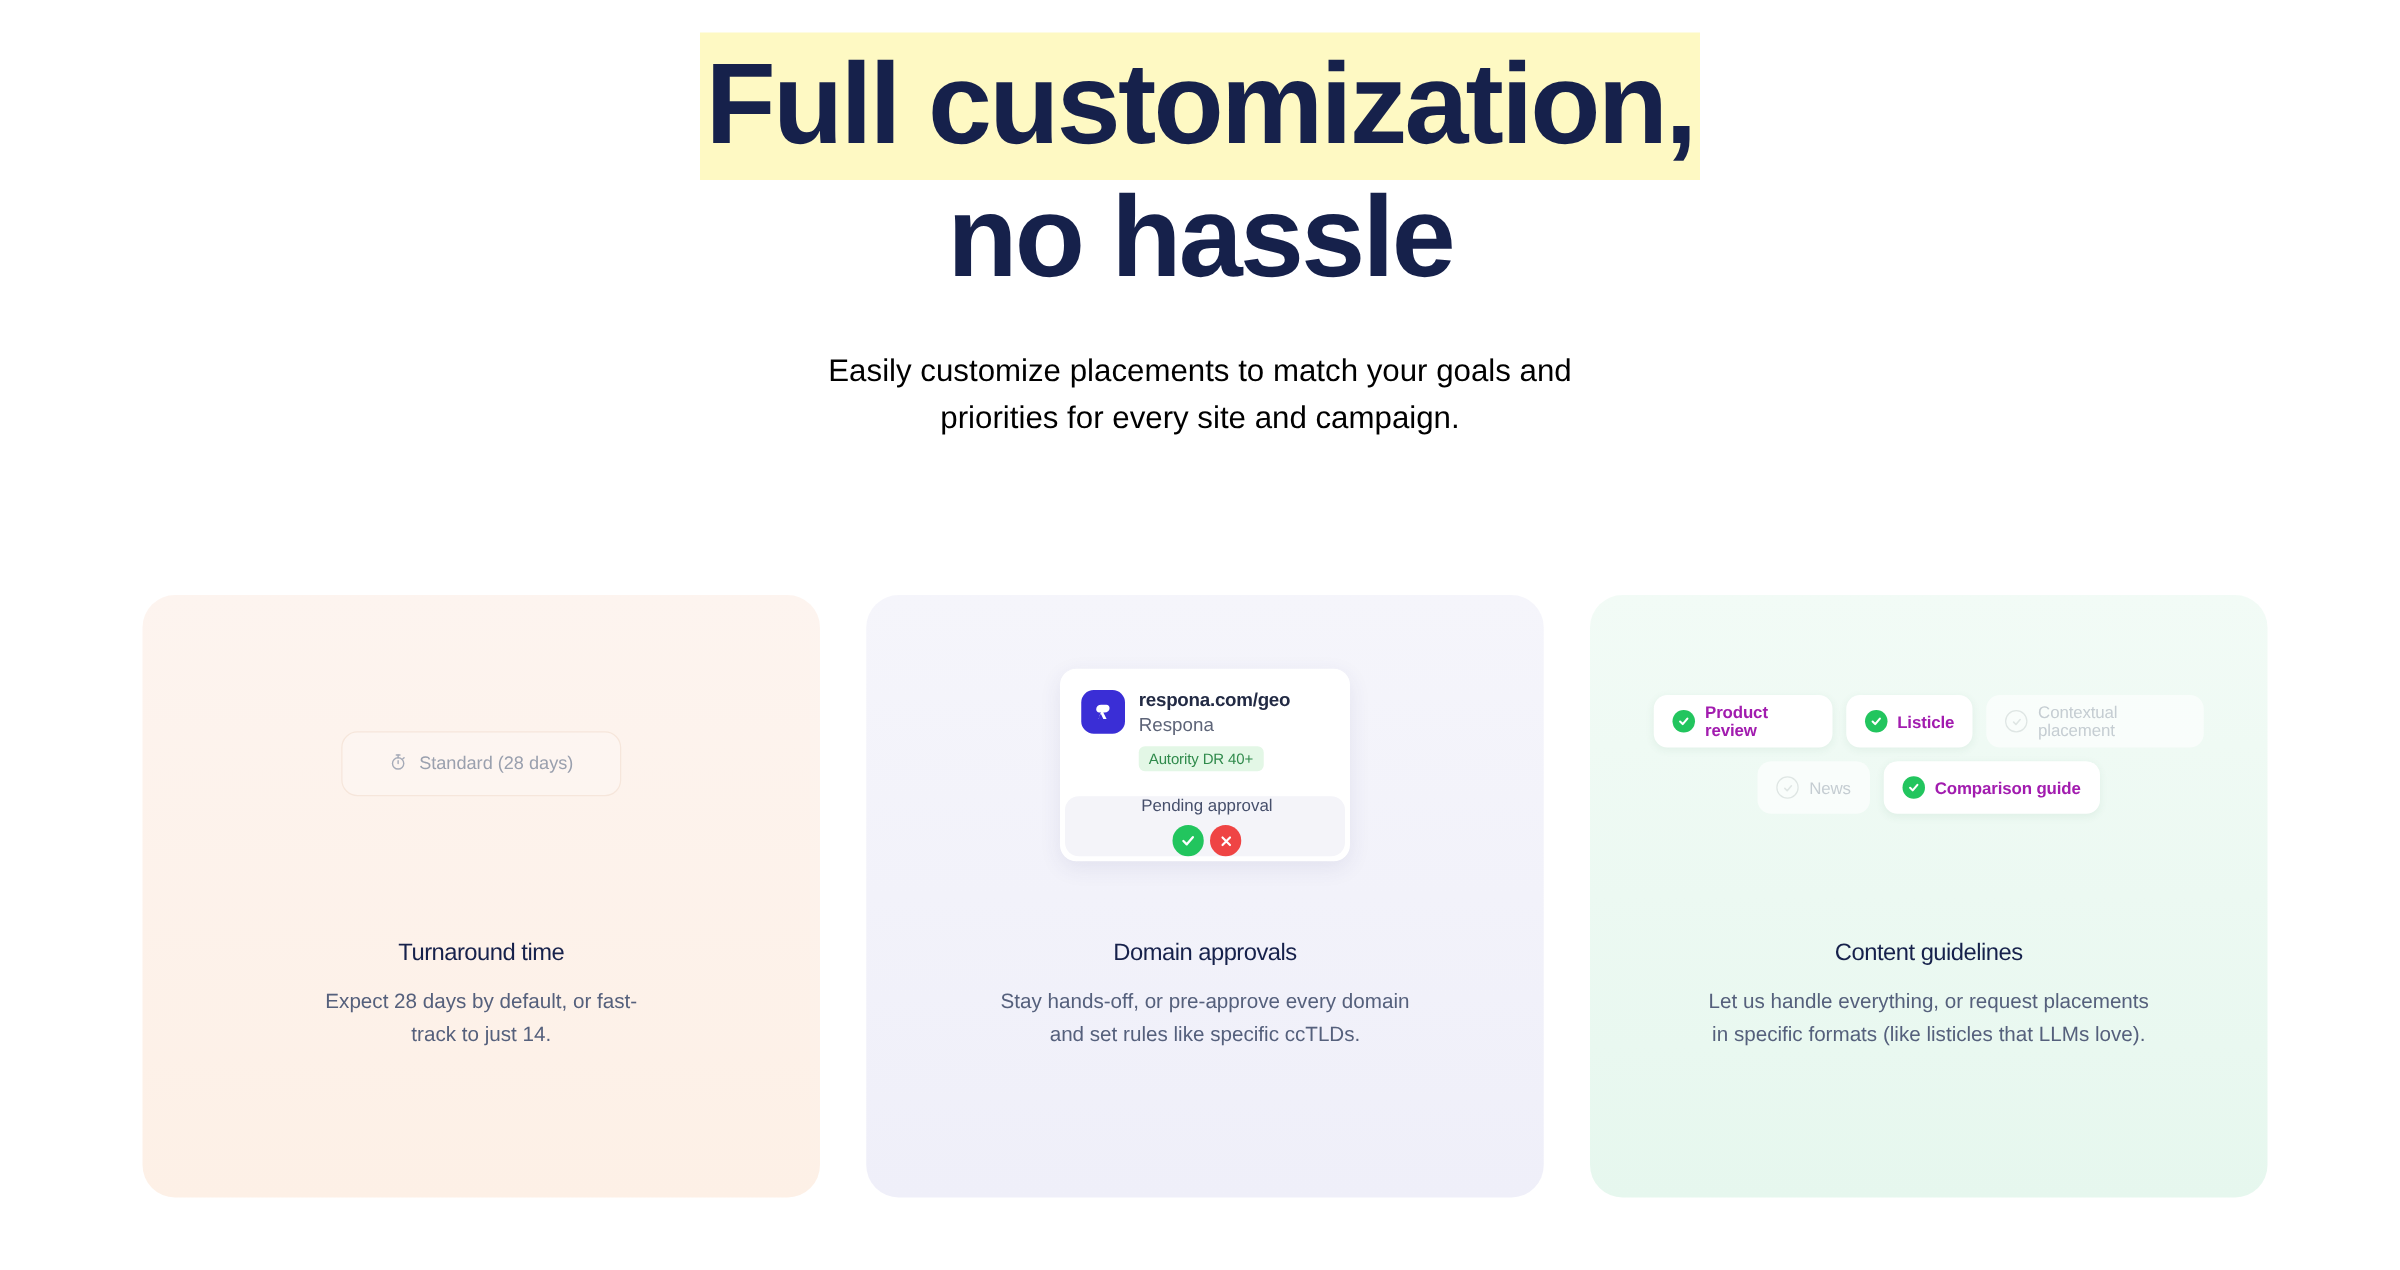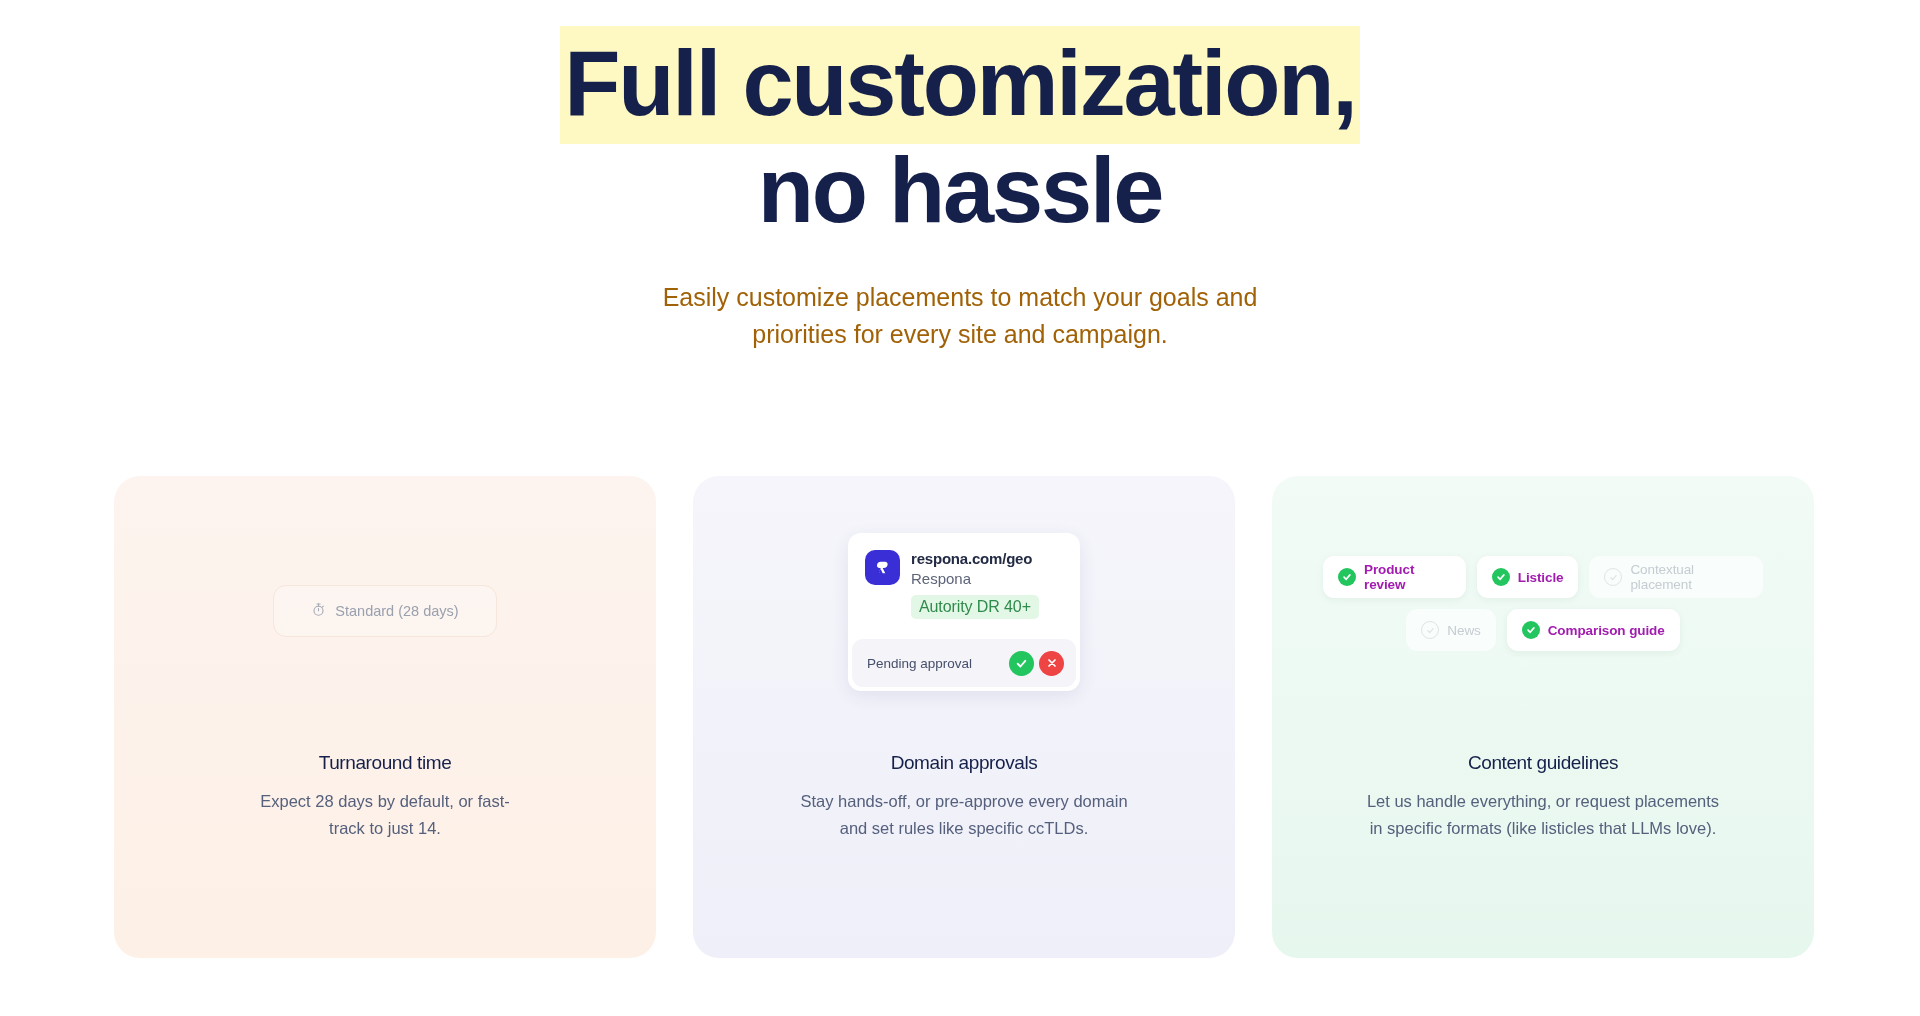--- a/index.html
+++ b/index.html
@@ -40,21 +40,21 @@
     padding: 6px 4px 10px 4px;
     display: inline;
     box-decoration-break: clone;
     -webkit-box-decoration-break: clone;
   }
 
   .subtitle {
     margin-top: 36px;
     font-size: 25px;
     line-height: 1.48;
-    color: #a16207;
+    color: #000000;
     font-weight: 400;
   }
   .subtitle .sub-line { display: block; }
 
   
   .cards {
     position: absolute;
     top: 476px;
     left: 114px;
     width: 1700px;
@@ -182,35 +182,36 @@
     font-size: 15px;
     color: #5d6478;
     font-weight: 400;
     line-height: 1.3;
   }
   .dr-badge {
     display: inline-block;
     margin-top: 7px;
     background: #e3f7e6;
     color: #2f8a4b;
-    font-size: 16px;
+    font-size: 12px;
     padding: 3px 8px;
     border-radius: 5px;
     letter-spacing: -0.1px;
   }
 
   .domain-footer {
     background: #f4f4f9;
     height: 48px;
     display: flex;
     align-items: center;
     justify-content: space-between;
     padding: 0 12px 0 15px;
     border-radius: 11px;
     margin: 0 4px 4px 4px;
+    flex-direction: column;
   }
   .pending-label { font-size: 13.5px; color: #464f6b; }
   .approve-btns { display: flex; gap: 5px; }
   .rnd-btn {
     width: 25px; height: 25px; border-radius: 50%;
     display: flex; align-items: center; justify-content: center;
   }
   .rnd-yes { background: #22c55e; }
   .rnd-no  { background: #ef4444; }
 

